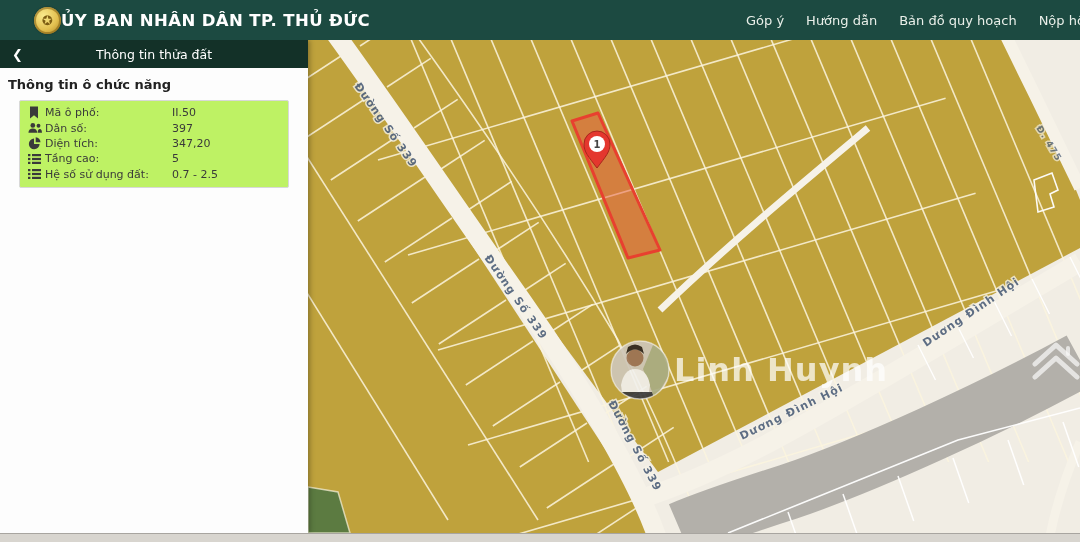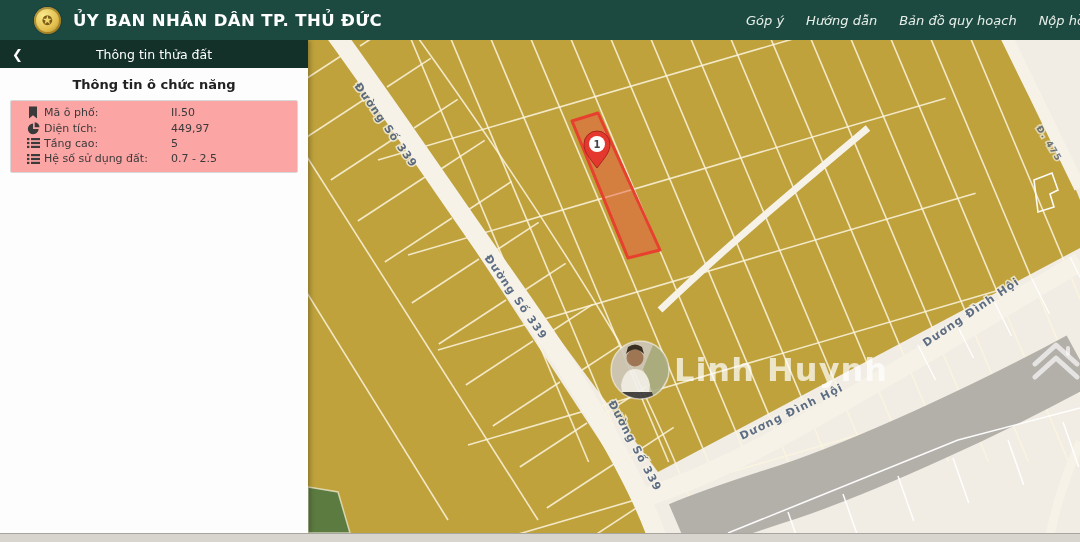--- a/index.html
+++ b/index.html
@@ -17,52 +17,52 @@
   }
   .brand{display:flex;align-items:center;margin-left:34px;}
   .logo{
     width:27px;height:27px;border-radius:50%;
     background:radial-gradient(circle at 35% 32%,#f9e98c,#e3c050 55%,#ab8320 95%);
     box-shadow:inset 0 0 0 2px rgba(130,95,20,.55), 0 0 2px rgba(0,0,0,.4);
     display:flex;align-items:center;justify-content:center;
     color:#7c5c12;font-size:13px;line-height:1;
   }
   .app-title{
-    margin:0 0 0 12px;color:#fff;font-size:16.5px;font-weight:bold;letter-spacing:.4px;text-align:center;
+    margin:0 0 0 0;color:#fff;font-size:16.5px;font-weight:bold;letter-spacing:.4px;text-align:center;
   }
   .nav{
     position:absolute;left:735px;top:0;height:40px;display:flex;align-items:center;white-space:nowrap;
   }
   .nav-item{
-    color:#e9efe9;font-size:13px;padding:0 11px;cursor:pointer;text-decoration:none;font-style:italic;
+    color:#e9efe9;font-size:13px;padding:0 11px;cursor:pointer;text-decoration:none;
   }
 
   
   .content{position:absolute;top:40px;left:0;right:0;height:493px;}
 
   
   .sidebar{
     position:absolute;top:0;left:0;width:308px;height:493px;background:#fdfdfd;
     z-index:20;box-shadow:2px 0 5px rgba(0,0,0,.28);
   }
   .panel-header{
     height:28px;background:#133128;color:#fff;display:flex;align-items:center;justify-content:center;
     position:relative;font-size:12.5px;
   }
   .back-btn{
     position:absolute;left:12px;top:0;height:28px;display:flex;align-items:center;
     color:#fff;font-size:13px;font-weight:bold;cursor:pointer;
   }
-  .panel-body{padding:7px 0 0 0;text-align:center;}
+  .panel-body{padding:7px 0 0 0;}
   .section-title{
     margin:0;padding:2px 8px 8px 8px;font-size:13px;font-weight:bold;color:#222;
   }
   .info-card{
-    margin:0 10px;border:1px solid #d8d8d8;border-radius:2px;background:#fca5a5;
-    padding:4px 0 5px 8px;
+    margin:0 19px;border:1px solid #d8d8d8;border-radius:2px;background:#bef264;
+    padding:4px 0 5px 0;
   }
   .info-row{
     position:relative;display:flex;align-items:center;
     padding:1.2px 8px;font-size:11px;color:#3a3a3a;line-height:13px;
   }
   .info-icon{width:17px;display:inline-flex;align-items:center;}
   .info-icon svg{display:block;}
   .info-label{color:#3a3a3a;}
   .info-value{position:absolute;left:152px;color:#3a3a3a;}
 
@@ -126,29 +126,43 @@
               <span class="info-icon">
                 <svg width="12" height="13" viewBox="0 0 12 13">
                   <path d="M2 0.5 h8 v12 l-4 -3.2 -4 3.2 z" fill="#3a3a3a"></path>
                 </svg>
               </span>
               <span class="info-label">Mã ô phố:</span>
               <span class="info-value">II.50</span>
             </div>
             <div class="info-row">
               <span class="info-icon">
+                <svg width="14" height="12" viewBox="0 0 16 13">
+                  <g fill="#3a3a3a">
+                    <circle cx="5.5" cy="3.6" r="2.7"></circle>
+                    <path d="M0.5 12 c0-3.4 2.2-5 5-5 s5 1.6 5 5 z"></path>
+                    <circle cx="12" cy="3.9" r="2.2"></circle>
+                    <path d="M11 12 c0.1-2.6 1-4.3 2.6-4.3 c1.5 0 2.3 1.7 2.4 4.3 z"></path>
+                  </g>
+                </svg>
+              </span>
+              <span class="info-label">Dân số:</span>
+              <span class="info-value">397</span>
+            </div>
+            <div class="info-row">
+              <span class="info-icon">
                 <svg width="13" height="13" viewBox="0 0 14 14">
                   <g fill="#3a3a3a">
                     <path d="M6.5 1.6 a5.8 5.8 0 1 0 6 6 L6.5 7.6 z"></path>
                     <path d="M8.3 0.4 a6 6 0 0 1 5.2 5.3 L8.3 5.7 z"></path>
                   </g>
                 </svg>
               </span>
               <span class="info-label">Diện tích:</span>
-              <span class="info-value">449,97</span>
+              <span class="info-value">347,20</span>
             </div>
             <div class="info-row">
               <span class="info-icon">
                 <svg width="13" height="12" viewBox="0 0 13 12">
                   <g fill="#3a3a3a">
                     <rect x="0" y="1" width="2.4" height="2.2"></rect>
                     <rect x="4" y="1" width="9" height="2.2"></rect>
                     <rect x="0" y="4.9" width="2.4" height="2.2"></rect>
                     <rect x="4" y="4.9" width="9" height="2.2"></rect>
                     <rect x="0" y="8.8" width="2.4" height="2.2"></rect>

